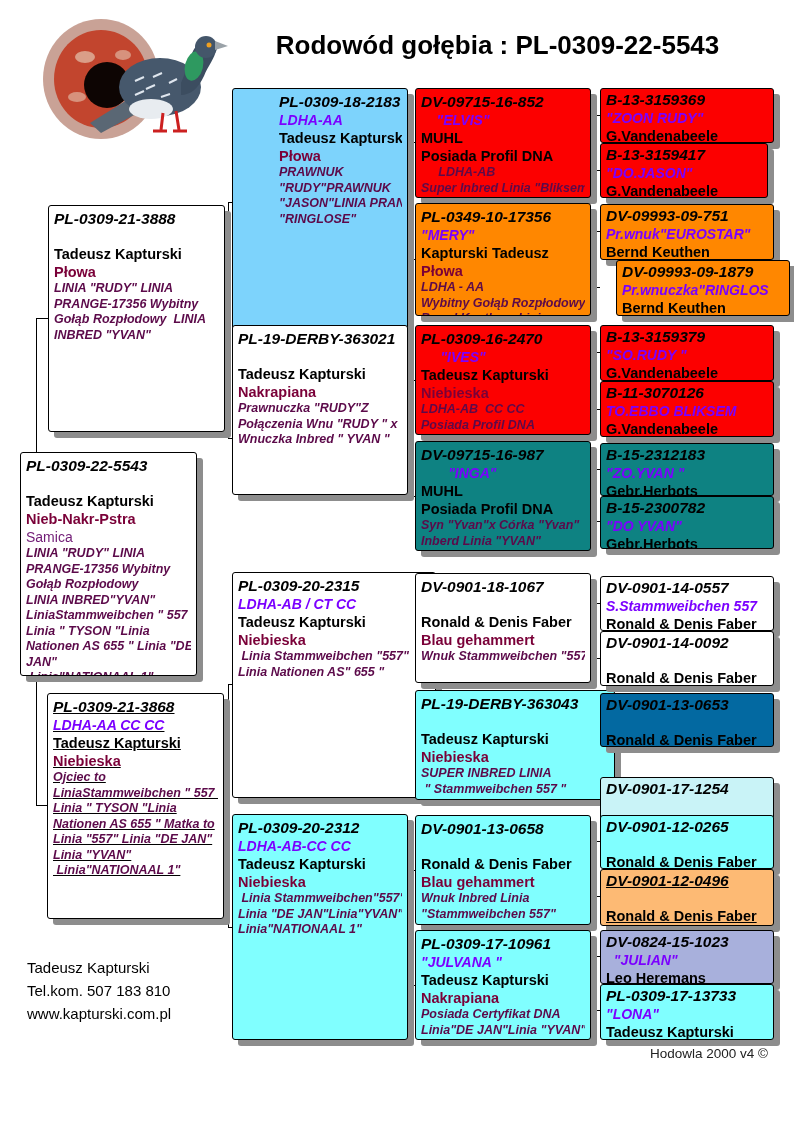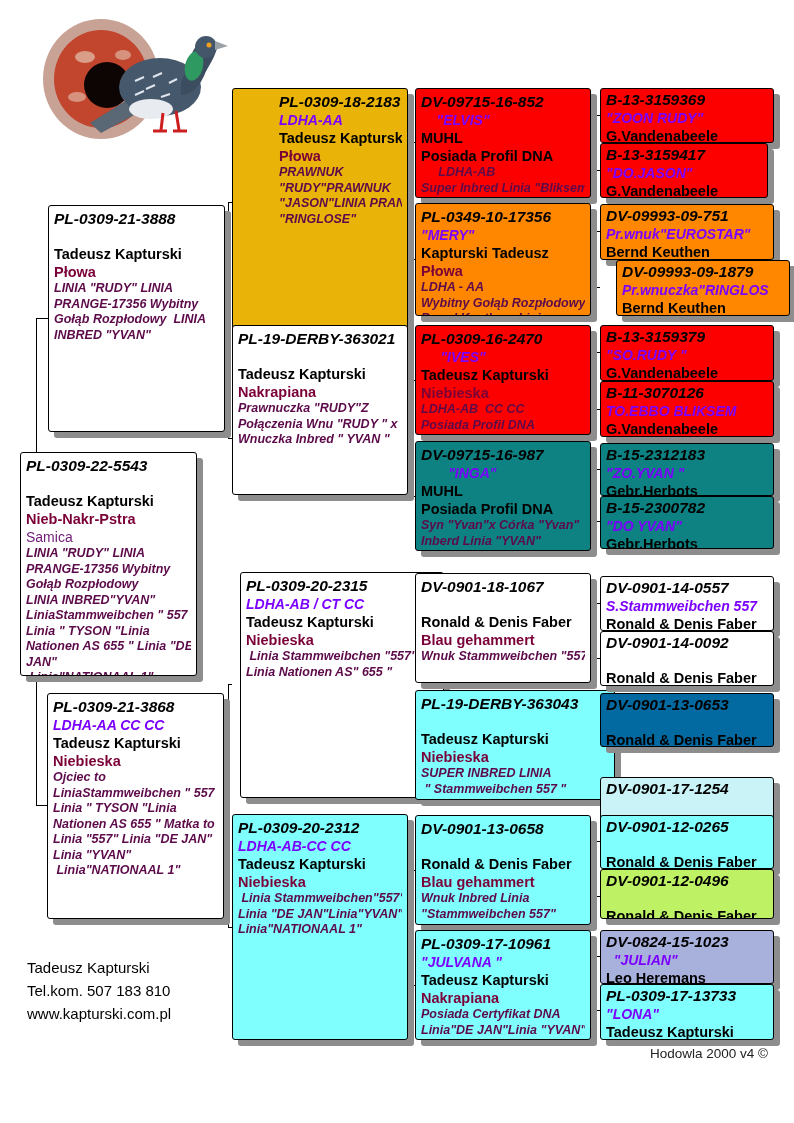--- a/index.html
+++ b/index.html
@@ -21,20 +21,21 @@
   .l-blank{height:16px;}
   .contact{position:absolute;left:27px;top:956px;font-size:15px;line-height:23px;color:#000;}
   .watermark{position:absolute;left:650px;top:1046px;font-size:13.5px;color:#222;}
   .pigeon{position:absolute;left:35px;top:5px;}
 </style>
 </head>
 <body>
 
 <div class="page">
 
+  <div class="title">Rodowód gołębia : PL-0309-22-5543</div>
 
   <svg class="pigeon" width="200" height="140" viewBox="0 0 200 140">
     <ellipse cx="66" cy="74" rx="58" ry="60" fill="#c9a296"></ellipse>
     <ellipse cx="66" cy="74" rx="47" ry="49" fill="#c2452e"></ellipse>
     <ellipse cx="50" cy="52" rx="10" ry="6" fill="#e0b49f" opacity="0.8"></ellipse>
     <ellipse cx="88" cy="50" rx="8" ry="5" fill="#e0b49f" opacity="0.7"></ellipse>
     <ellipse cx="42" cy="92" rx="9" ry="5" fill="#e0b49f" opacity="0.7"></ellipse>
     <ellipse cx="92" cy="100" rx="8" ry="5" fill="#d8a08c" opacity="0.7"></ellipse>
     <circle cx="72" cy="80" r="23" fill="#0d0503"></circle>
     <polygon points="55,118 100,90 112,103 66,128" fill="#5a6774"></polygon>
@@ -130,53 +131,53 @@
         <div class="l l-note">LINIA "RUDY" LINIA</div>
         <div class="l l-note">PRANGE-17356 Wybitny</div>
         <div class="l l-note">Gołąb Rozpłodowy</div>
         <div class="l l-note">LINIA INBRED"YVAN"</div>
         <div class="l l-note">LiniaStammweibchen " 557 "</div>
         <div class="l l-note">Linia " TYSON "Linia</div>
         <div class="l l-note">Nationen AS 655 " Linia "DE</div>
         <div class="l l-note">JAN"</div>
         <div class="l l-note"> Linia"NATIONAAL 1"</div>
       </div>
-      <div class="bx" style="left: 47px; top: 693px; width: 177px; height: 226px; background: rgb(255, 255, 255);">
+      <div class="bx" style="left: 47px; top: 693px; width: 177px; height: 226px; background: rgb(255, 255, 255); text-decoration: underline;">
         <div class="l l-ring">PL-0309-21-3868</div>
         <div class="l l-sub">LDHA-AA CC CC</div>
         <div class="l l-owner">Tadeusz Kapturski</div>
         <div class="l l-breed">Niebieska</div>
         <div class="l l-note">Ojciec to</div>
         <div class="l l-note">LiniaStammweibchen " 557 "</div>
         <div class="l l-note">Linia " TYSON "Linia</div>
         <div class="l l-note">Nationen AS 655 " Matka to</div>
         <div class="l l-note">Linia "557" Linia "DE JAN"</div>
         <div class="l l-note">Linia "YVAN"</div>
         <div class="l l-note"> Linia"NATIONAAL 1"</div>
       </div>
-      <div class="bx" style="left: 232px; top: 88px; width: 176px; height: 252px; background: #eab308; padding-left: 46px;">
+      <div class="bx" style="left: 232px; top: 88px; width: 176px; height: 252px; background: #7dd3fc; padding-left: 46px;">
         <div class="l l-ring">PL-0309-18-2183</div>
         <div class="l l-sub">LDHA-AA</div>
         <div class="l l-owner">Tadeusz Kapturski</div>
         <div class="l l-breed">Płowa</div>
         <div class="l l-note">PRAWNUK</div>
         <div class="l l-note">"RUDY"PRAWNUK</div>
         <div class="l l-note">"JASON"LINIA PRANGE</div>
         <div class="l l-note">"RINGLOSE"</div>
       </div>
       <div class="bx" style="left: 232px; top: 325px; width: 176px; height: 170px; background: rgb(255, 255, 255);">
         <div class="l l-ring">PL-19-DERBY-363021</div>
         <div class="l l-blank"></div>
         <div class="l l-owner">Tadeusz Kapturski</div>
         <div class="l l-breed">Nakrapiana</div>
         <div class="l l-note">Prawnuczka "RUDY"Z</div>
         <div class="l l-note">Połączenia Wnu "RUDY " x</div>
         <div class="l l-note">Wnuczka Inbred " YVAN "</div>
       </div>
-      <div class="bx" style="left: 240px; top: 572px; width: 204px; height: 226px; background: rgb(255, 255, 255);">
+      <div class="bx" style="left: 232px; top: 572px; width: 204px; height: 226px; background: rgb(255, 255, 255);">
         <div class="l l-ring">PL-0309-20-2315</div>
         <div class="l l-sub">LDHA-AB / CT CC</div>
         <div class="l l-owner">Tadeusz Kapturski</div>
         <div class="l l-breed">Niebieska</div>
         <div class="l l-note"> Linia Stammweibchen "557"</div>
         <div class="l l-note">Linia Nationen AS" 655 "</div>
       </div>
       <div class="bx" style="left: 232px; top: 814px; width: 176px; height: 226px; background: rgb(128, 255, 255);">
         <div class="l l-ring">PL-0309-20-2312</div>
         <div class="l l-sub">LDHA-AB-CC CC</div>
@@ -313,21 +314,21 @@
       <div class="bx bx-sm" style="left: 600px; top: 777px; width: 174px; height: 53px; background: rgb(201, 243, 247);">
         <div class="l l-ring">DV-0901-17-1254</div>
         <div class="l l-blank"></div>
         <div class="l l-owner">Ronald &amp; Denis Faber</div>
       </div>
       <div class="bx bx-sm" style="left: 600px; top: 815px; width: 174px; height: 54px; background: rgb(128, 255, 255);">
         <div class="l l-ring">DV-0901-12-0265</div>
         <div class="l l-blank"></div>
         <div class="l l-owner">Ronald &amp; Denis Faber</div>
       </div>
-      <div class="bx bx-sm" style="left: 600px; top: 869px; width: 174px; height: 50px; background: #bef264;">
+      <div class="bx bx-sm" style="left: 600px; top: 869px; width: 174px; height: 57px; background: #fdba74; text-decoration: underline;">
         <div class="l l-ring">DV-0901-12-0496</div>
         <div class="l l-blank"></div>
         <div class="l l-owner">Ronald &amp; Denis Faber</div>
       </div>
       <div class="bx bx-sm" style="left: 600px; top: 930px; width: 174px; height: 54px; background: rgb(168, 176, 220);">
         <div class="l l-ring">DV-0824-15-1023</div>
         <div class="l l-sub">  "JULIAN"</div>
         <div class="l l-owner">Leo Heremans</div>
       </div>
       <div class="bx bx-sm" style="left: 600px; top: 984px; width: 174px; height: 56px; background: rgb(128, 255, 255);">

